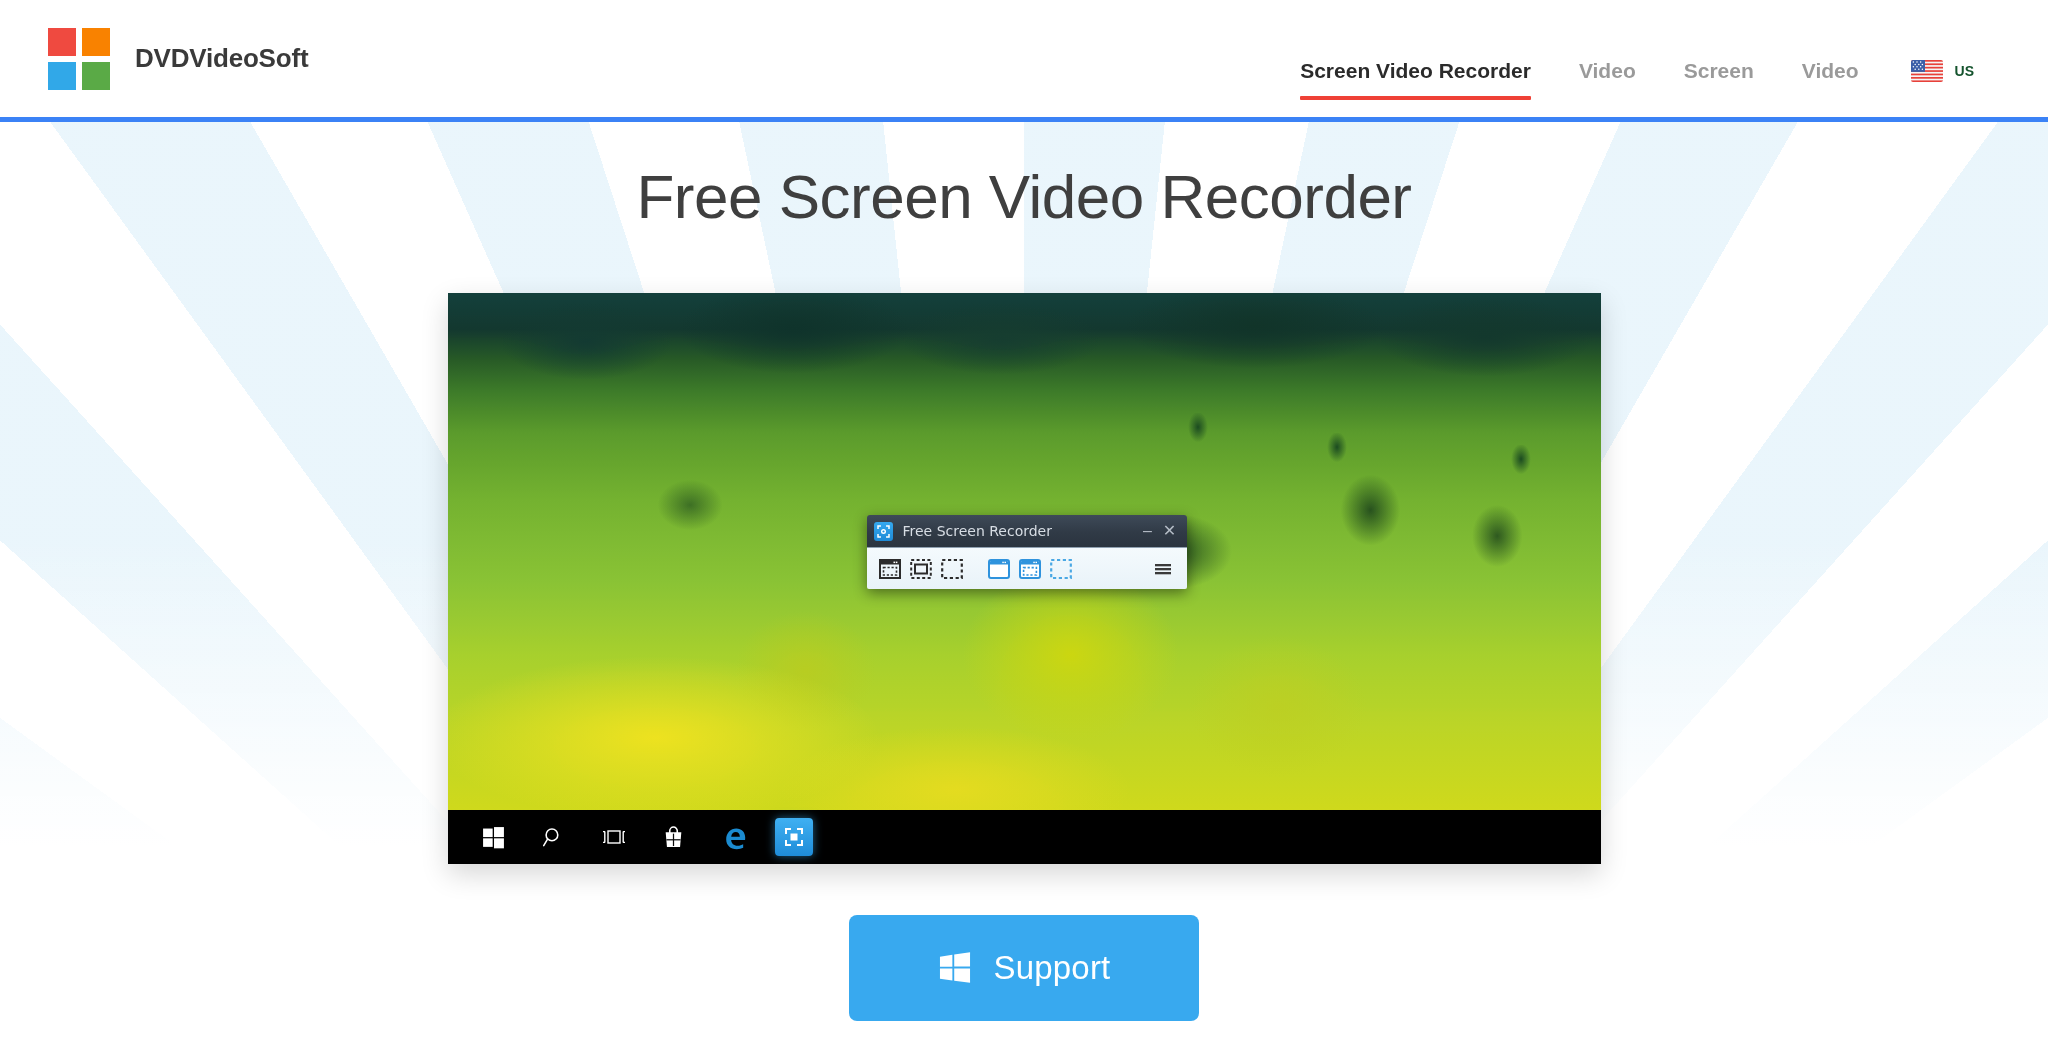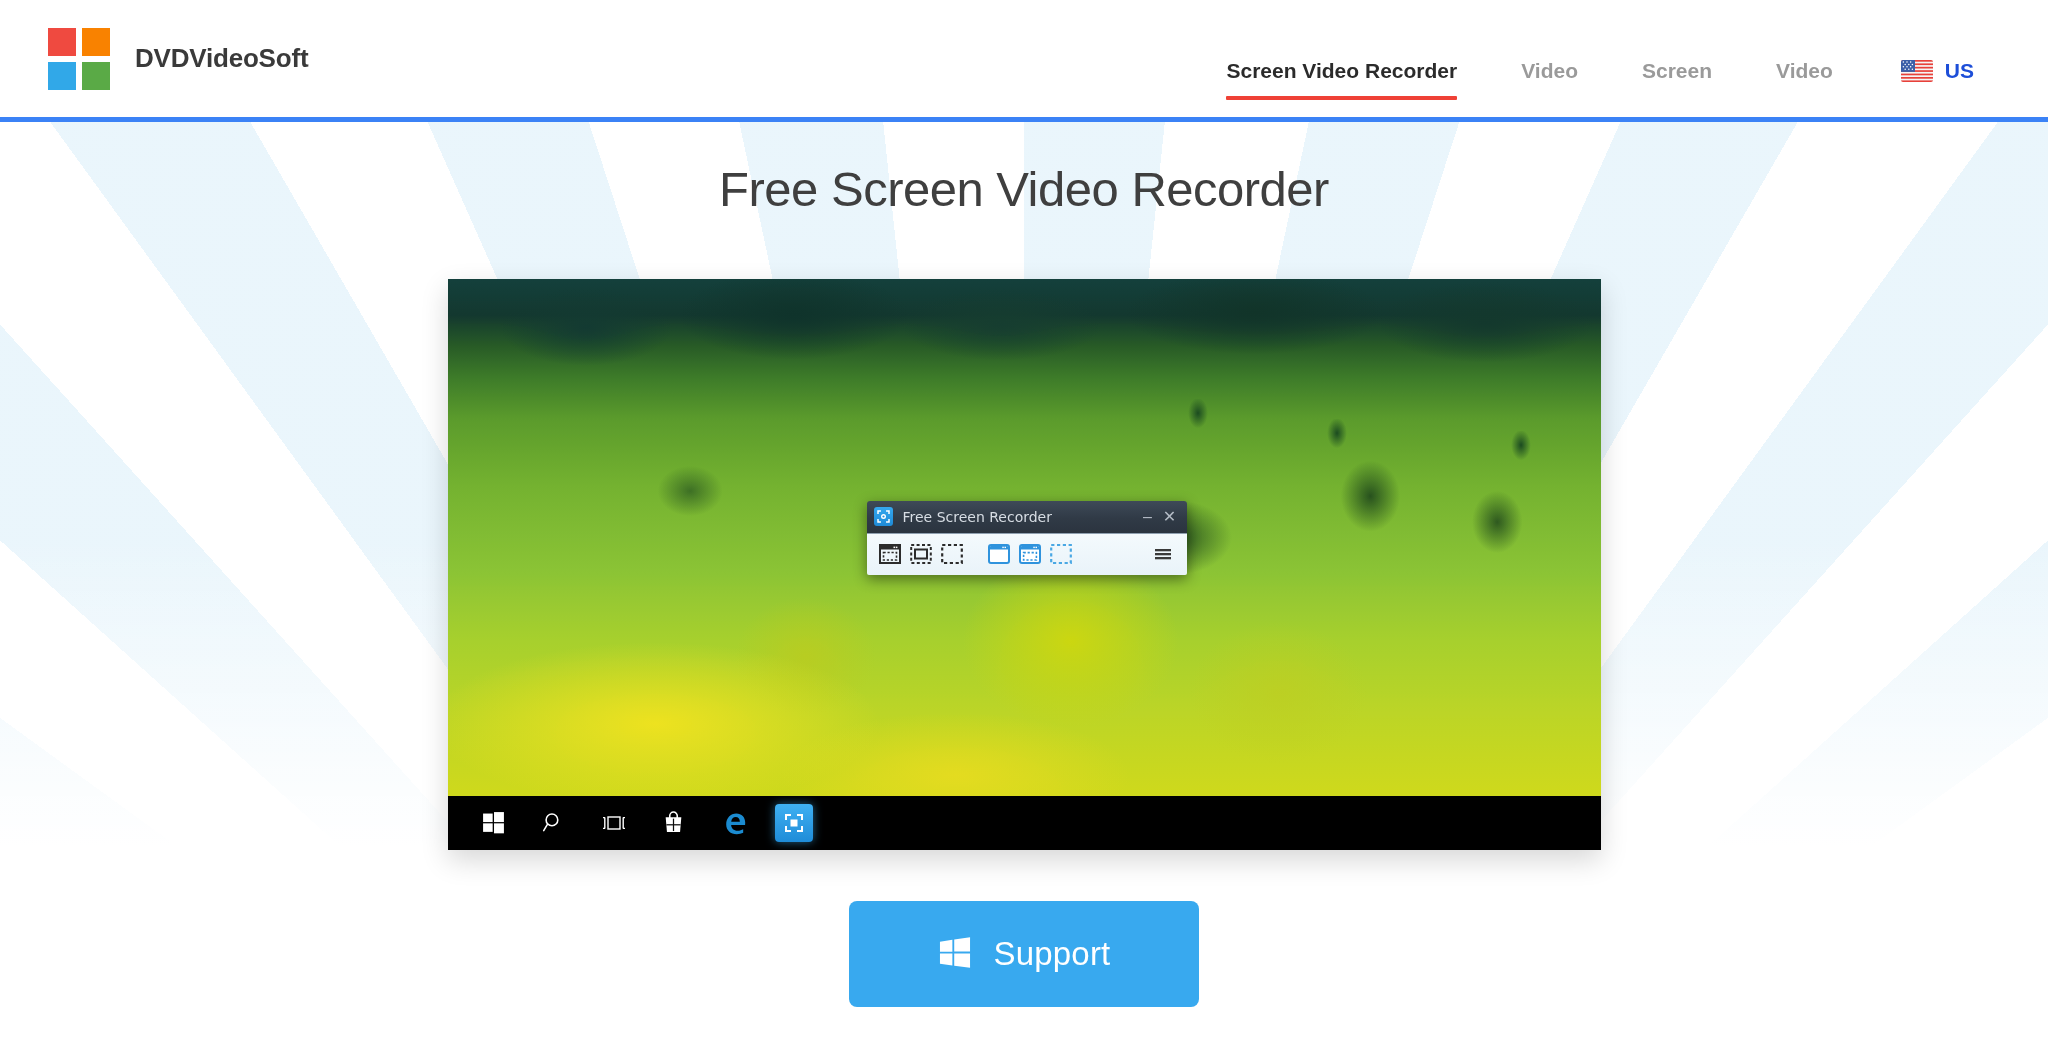--- a/index.html
+++ b/index.html
@@ -50,21 +50,21 @@
     white-space: nowrap;
   }
 
   .main-nav {
     position: absolute;
     right: 74px;
     top: 0;
     height: 142px;
     display: flex;
     align-items: center;
-    gap: 16px;
+    gap: 0;
   }
   .nav-item {
     position: relative;
     font-size: 21px;
     color: #9a9a9a;
     font-weight: bold;
     text-decoration: none;
     padding: 0 24px;
     line-height: 30px;
     white-space: nowrap;
@@ -93,23 +93,23 @@
   }
   .flag-icon {
     width: 32px;
     height: 22px;
     display: block;
     border-radius: 2px;
     overflow: hidden;
     flex: none;
   }
   .locale-label {
-    font-size: 21px;
+    font-size: 14px;
     font-weight: bold;
-    color: #1d4ed8;
+    color: #14532d;
   }
 
   
   .hero {
     position: relative;
     height: 929px;
     overflow: hidden;
     background: #ffffff;
   }
   .sunburst {
@@ -136,21 +136,21 @@
     z-index: 1;
   }
   .hero-inner {
     position: relative;
     z-index: 2;
   }
   .hero-title {
     margin: 0;
     padding-top: 41px;
     text-align: center;
-    font-size: 49px;
+    font-size: 62px;
     font-weight: normal;
     color: #3f3f3f;
     letter-spacing: -0.5px;
     line-height: 1.1;
   }
 
   
   .shot-wrap {
     position: relative;
     width: 1153px;

